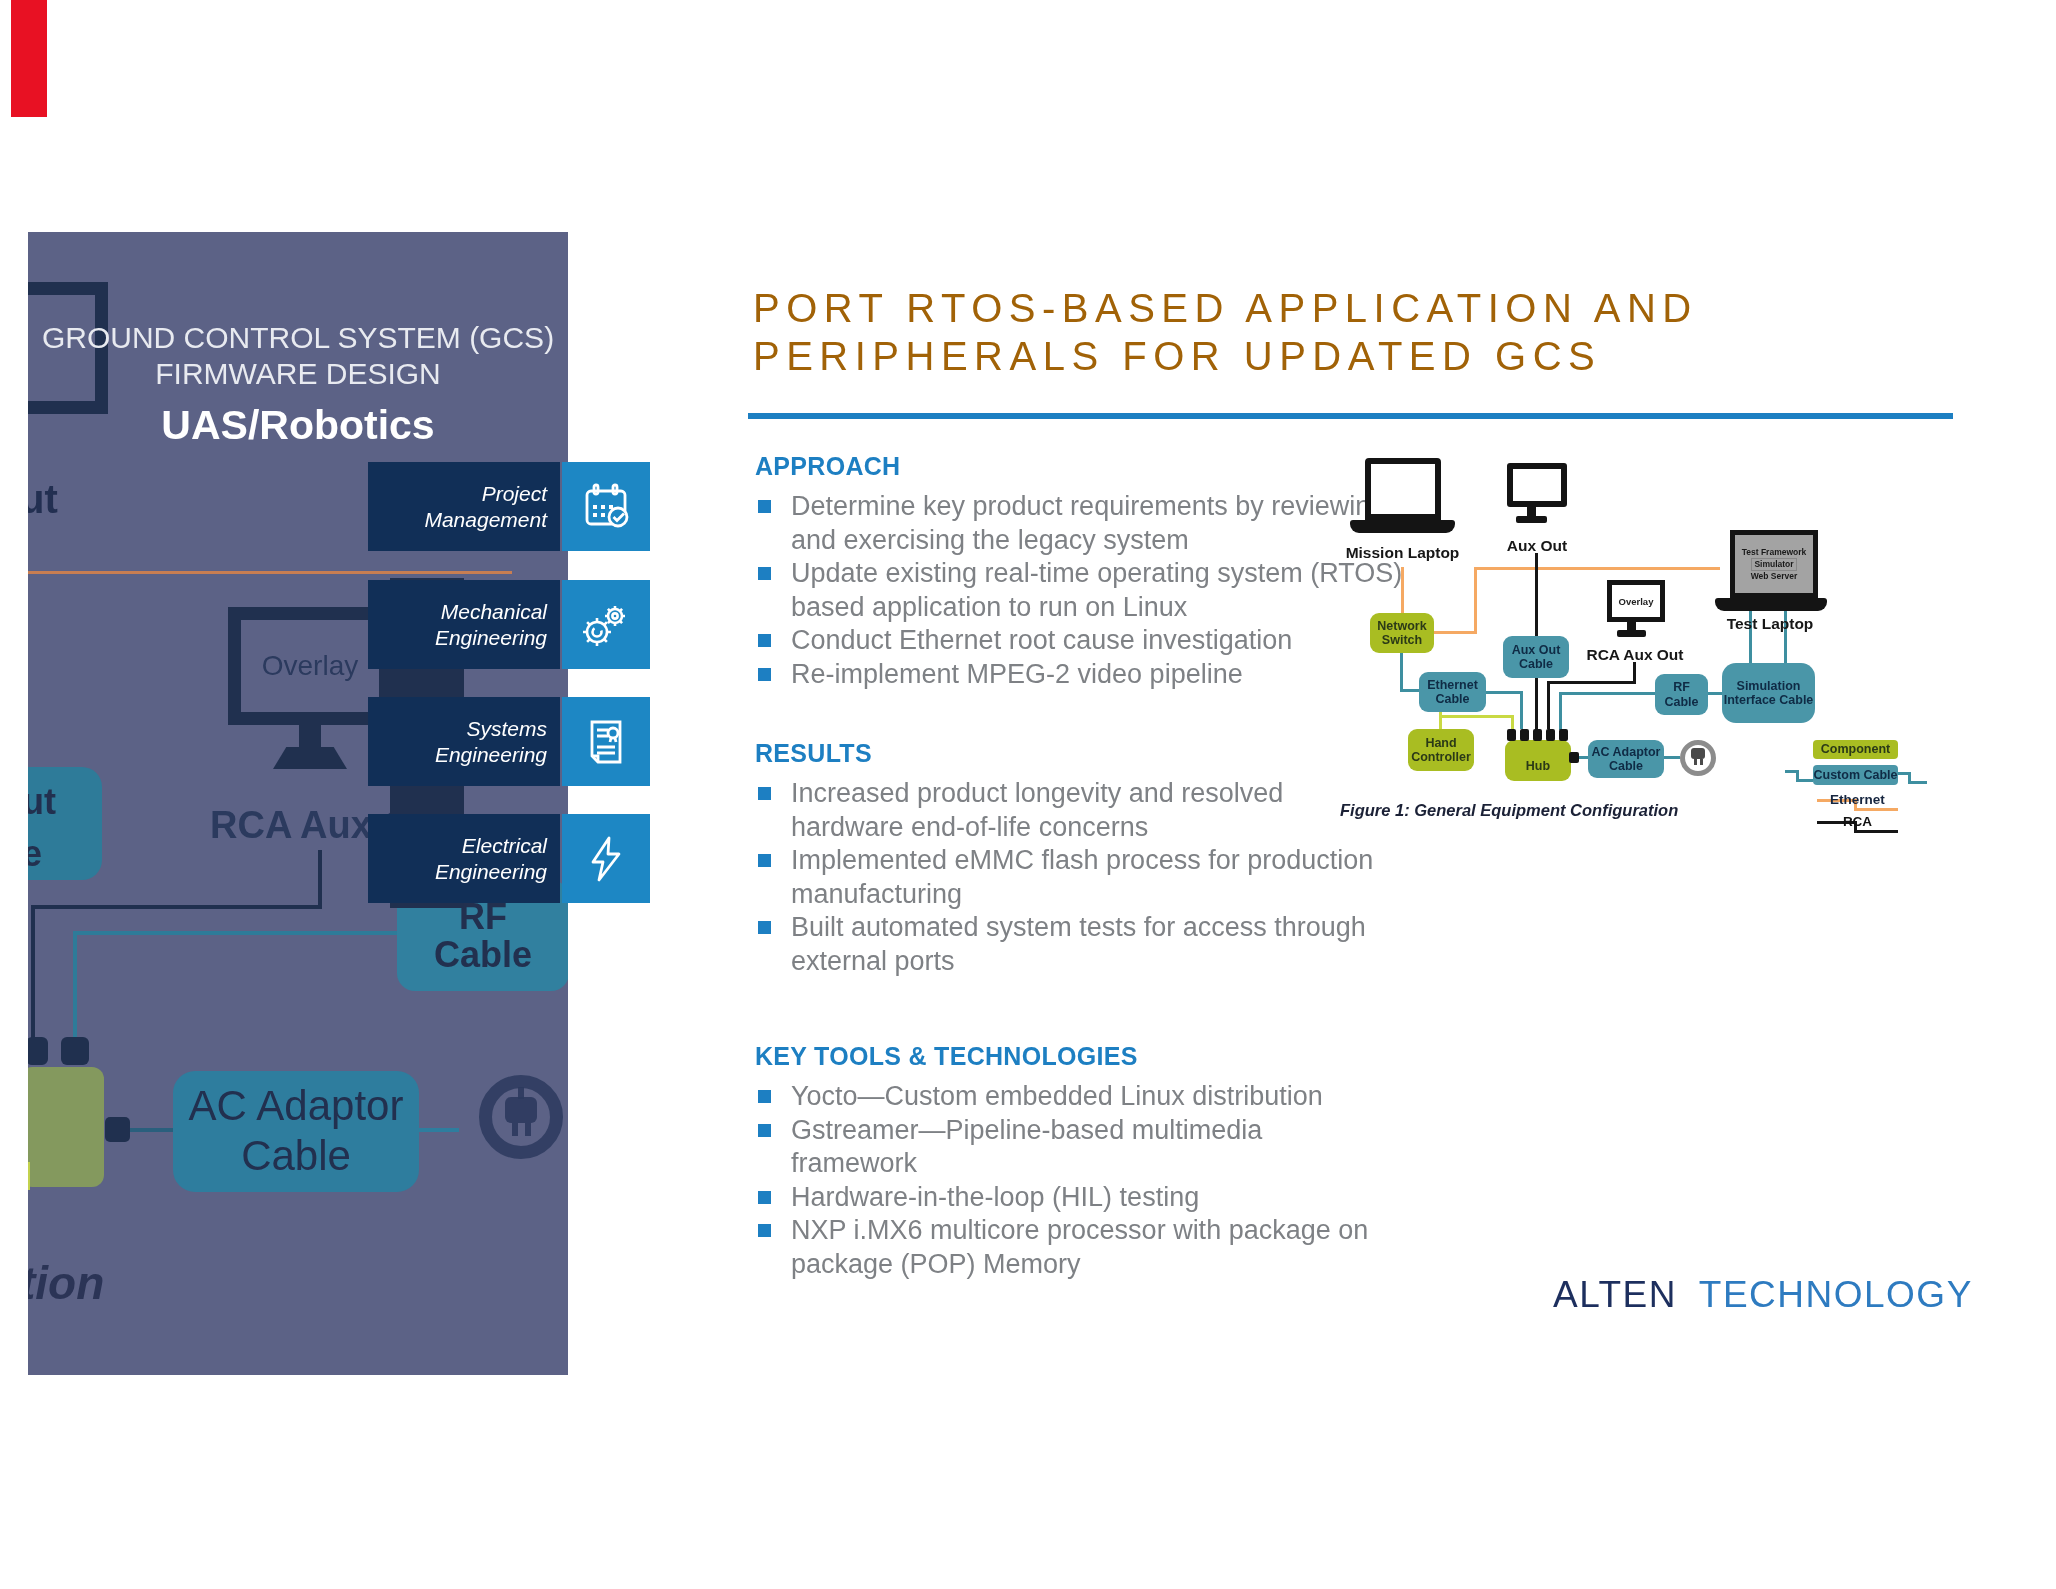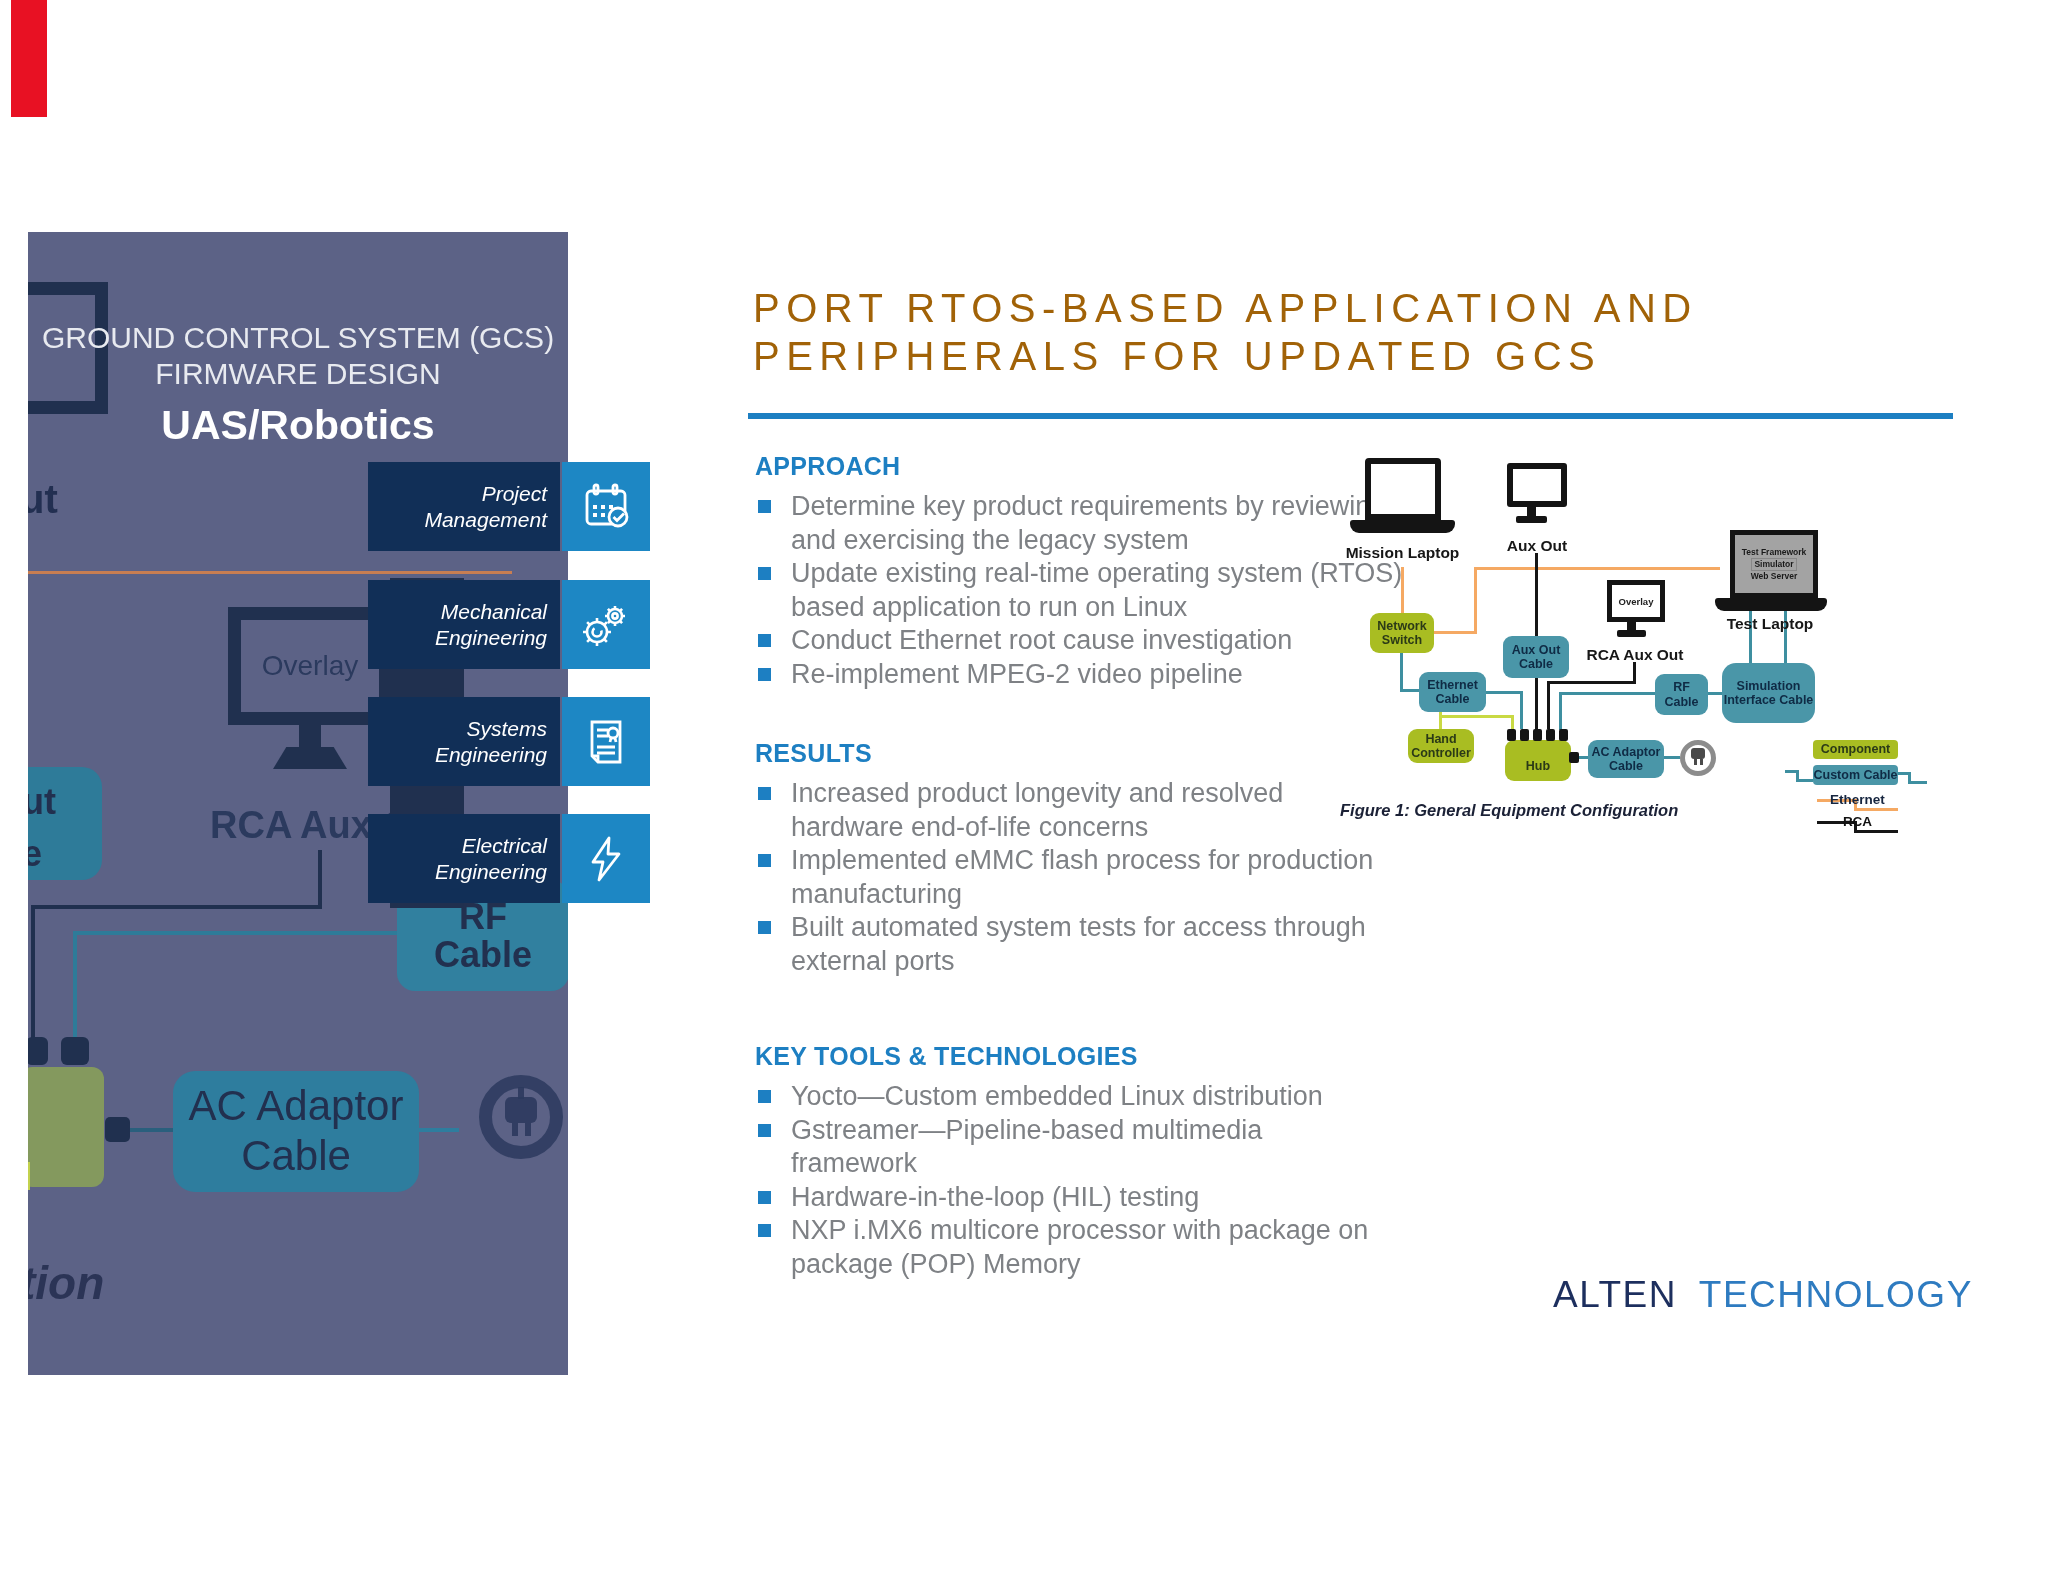--- a/index.html
+++ b/index.html
@@ -375,21 +375,21 @@
       <span>Switch</span>
   </div>
   <div class="fbox fteal" style="left:173px;top:186px;width:66px;height:42px;">
     <span>Aux Out</span>
       <span>Cable</span>
   </div>
   <div class="fbox fteal" style="left:89px;top:222px;width:67px;height:40px;">
     <span>Ethernet</span>
       <span>Cable</span>
   </div>
-  <div class="fbox fgreen" style="left:78px;top:279px;width:66px;height:34px;">
+  <div class="fbox fgreen" style="left:78px;top:279px;width:66px;height:42px;">
     <span>Hand</span>
       <span>Controller</span>
   </div>
   <div class="fbox fgreen" style="left:175px;top:290px;width:66px;height:41px;padding-top:12px;box-sizing:border-box;">
     <span>Hub</span>
   </div>
   <div class="hubconn" style="left:177px;"></div>
   <div class="hubconn" style="left:190px;"></div>
   <div class="hubconn" style="left:203px;"></div>
   <div class="hubconn" style="left:216px;"></div>

